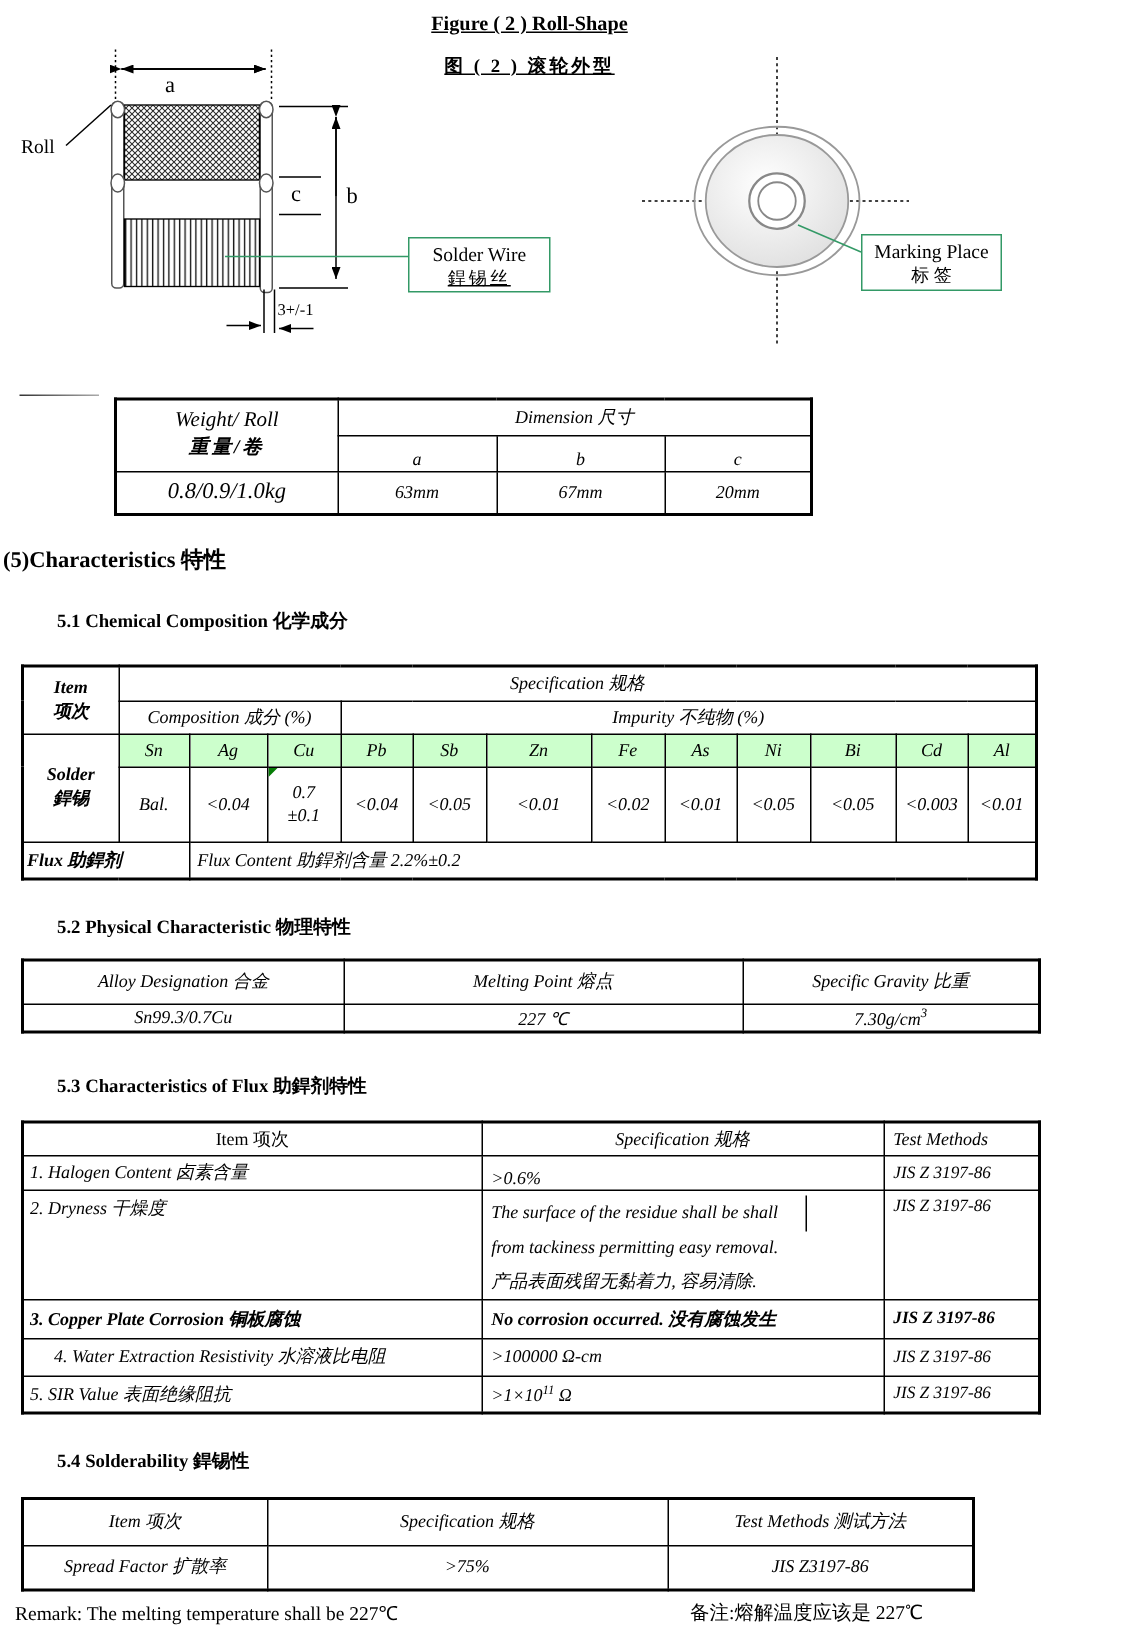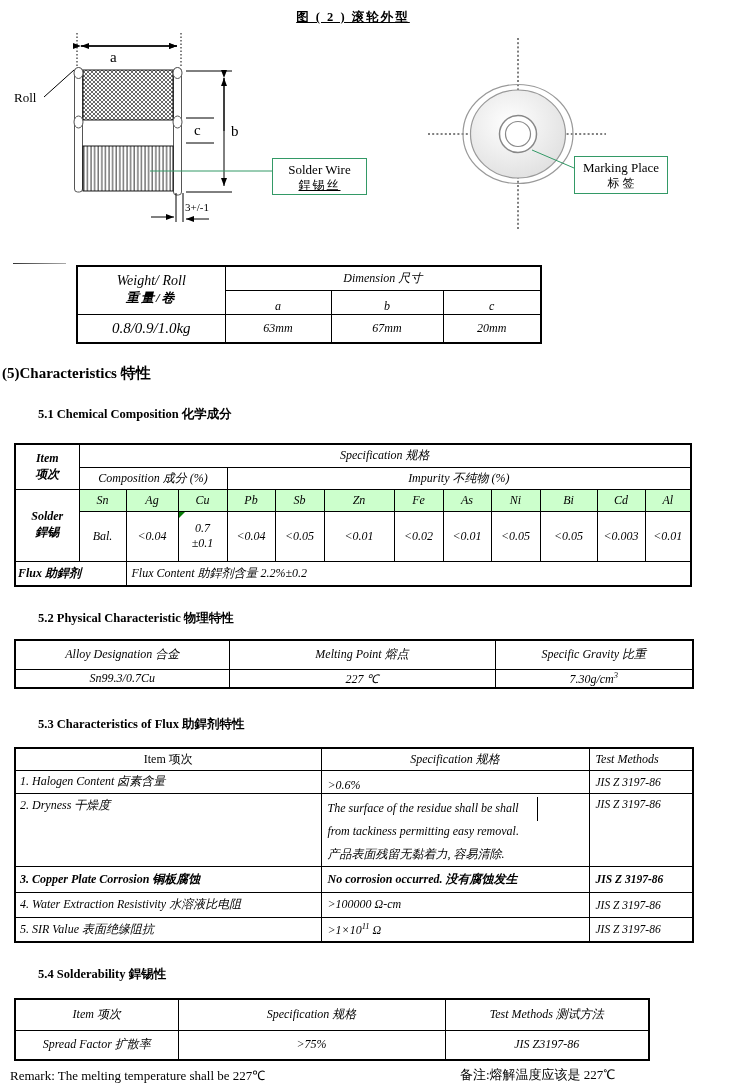--- a/index.html
+++ b/index.html
@@ -39,21 +39,22 @@
   .figlabel { position:absolute; font-size:15px; }
   .stray-line {
     position:absolute; height:1px;
     background:linear-gradient(to right,#333,#aaa);
   }
 </style>
 </head>
 <body>
 
 <div class="abs ctr" style="left:243px; top:8px; width:220px;">
-  <div class="b ul" style="font-size:12.5px; margin-top:1px; letter-spacing:2px;">图 ( 2 ) 滚轮外型</div>
+  <div class="b ul" style="font-size:13.5px;">Figure ( 2 ) Roll-Shape</div>
+  <div class="b ul" style="font-size:12.5px; margin-top:12px; letter-spacing:2px;">图 ( 2 ) 滚轮外型</div>
 </div>
 
 <svg class="abs" style="left:0; top:0;" width="750" height="245">
   <defs>
     <pattern id="xh" width="4" height="4" patternUnits="userSpaceOnUse">
       <path d="M0 0 L4 4 M4 0 L0 4" stroke="#2a2a2a" stroke-width="0.7" fill="none"></path>
     </pattern>
     <pattern id="vs" width="3.6" height="6" patternUnits="userSpaceOnUse">
       <path d="M1 0 V6" stroke="#111" stroke-width="0.9" fill="none"></path>
     </pattern>
@@ -283,21 +284,21 @@
         <div>产品表面残留无黏着力, 容易清除.</div>
       </td>
       <td class="it" style="padding-left:6px; vertical-align:top; padding-top:4px; font-size:11.5px;">JIS Z 3197-86</td>
     </tr>
     <tr style="height:26px;font-weight:bold;">
       <td class="it" style="padding-left:4px;">3. Copper Plate Corrosion 铜板腐蚀</td>
       <td class="it" style="padding-left:6px;">No corrosion occurred.  没有腐蚀发生</td>
       <td class="it" style="padding-left:6px; font-size:11.5px;">JIS Z 3197-86</td>
     </tr>
     <tr style="height:25px;">
-      <td class="it" style="padding-left:4px;margin-left:48px;">4. Water Extraction Resistivity 水溶液比电阻</td>
+      <td class="it" style="padding-left:20px;margin-left:48px;">4. Water Extraction Resistivity 水溶液比电阻</td>
       <td class="it" style="padding-left:6px;">&gt;100000 Ω-cm</td>
       <td class="it" style="padding-left:6px; font-size:11.5px;">JIS Z 3197-86</td>
     </tr>
     <tr style="height:25px;">
       <td class="it" style="padding-left:4px;">5. SIR Value 表面绝缘阻抗</td>
       <td class="it" style="padding-left:6px;"><span>&gt;1×10</span><sup>11</sup><span> Ω</span></td>
       <td class="it" style="padding-left:6px; font-size:11.5px;">JIS Z 3197-86</td>
     </tr>
   </tbody>
     </table>

